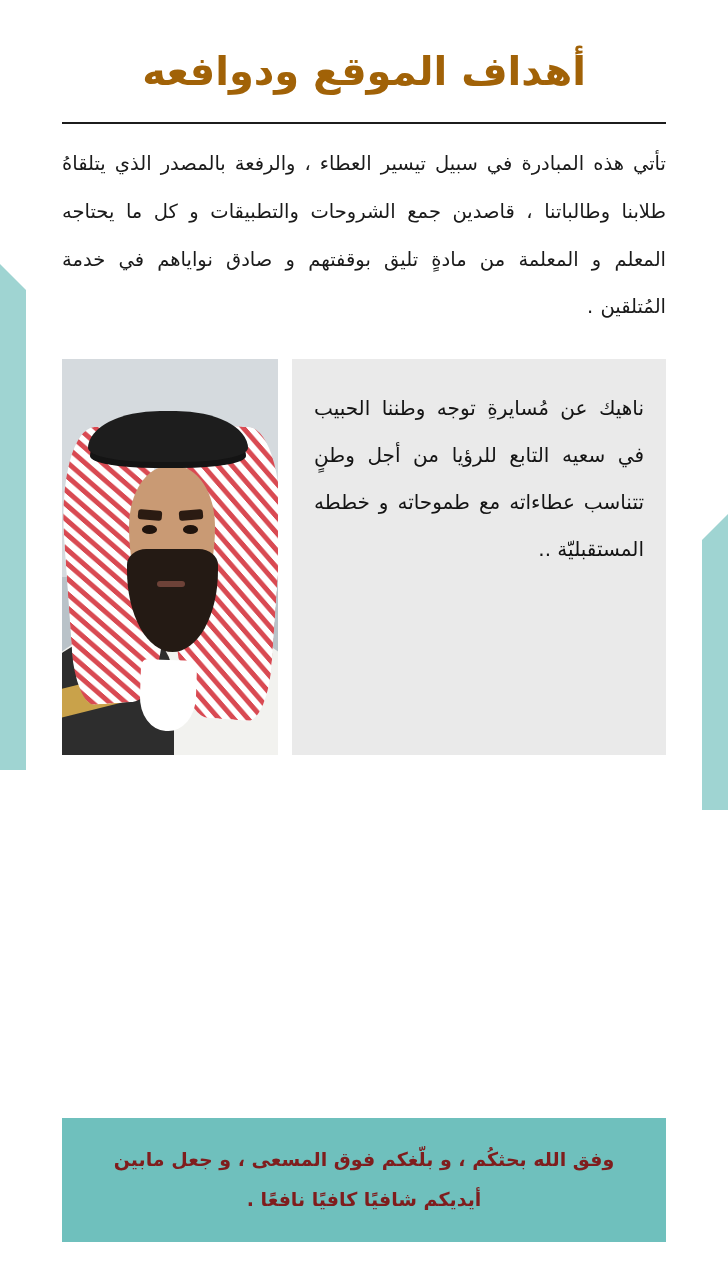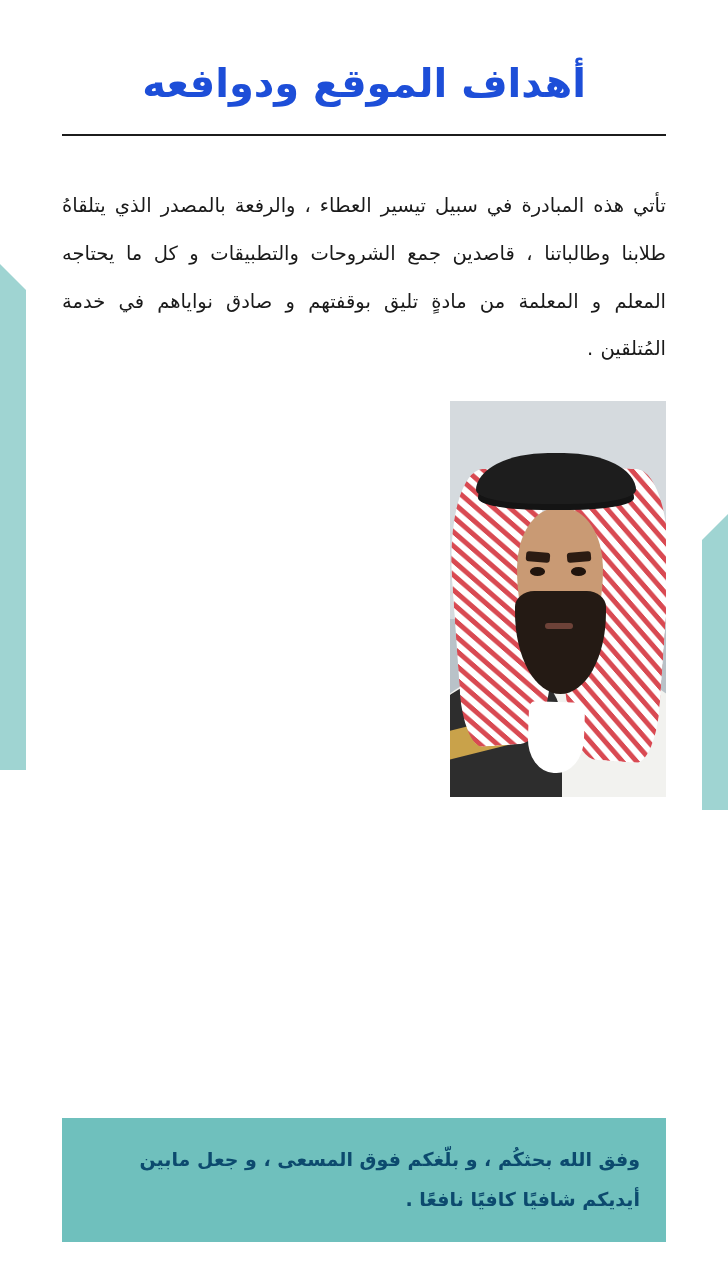--- a/index.html
+++ b/index.html
@@ -61,26 +61,26 @@
 
   .content {
     position: relative;
     padding: 0 62px;
     box-sizing: border-box;
     width: 728px;
   }
 
   .title {
     margin: 0;
-    padding-top: 58px;
+    padding-top: 46px;
     text-align: center;
     font-size: 40px;
     font-weight: 700;
     letter-spacing: 1px;
-    color: #1d4ed8;
+    color: #a16207;
     font-family: "DejaVu Sans", "Liberation Sans", sans-serif;
     line-height: 1.25;
   }
 
   .title-rule {
     margin: 26px auto 0 auto;
     width: 604px;
     height: 2px;
     background: #1c1c1c;
   }
@@ -89,21 +89,21 @@
     margin: 0;
     color: #1a1a1a;
     font-size: 19.5px;
     line-height: 2.45;
     text-align: justify;
     text-align-last: right;
     word-spacing: 1px;
   }
 
   .para-intro {
-    padding-top: 46px;
+    padding-top: 16px;
   }
 
   .mid-block {
     display: flex;
     flex-direction: row;
     gap: 14px;
     margin-top: 28px;
     align-items: stretch;
   }
 
@@ -200,24 +200,24 @@
   .para-closing {
     margin-top: 26px;
   }
 
   .footer-band {
     position: absolute;
     left: 62px;
     right: 62px;
     bottom: 38px;
     background: #6fc0bd;
-    color: #0c4a6e;
+    color: #7f1d1d;
     padding: 22px 26px;
     box-sizing: border-box;
-    text-align: right;
+    text-align: center;
     font-size: 19px;
     font-weight: 700;
     line-height: 2.1;
   }
 </style>
 </head>
 <body>
 
 <div class="page">
 
@@ -226,20 +226,21 @@
 
   <div class="content">
 
     <h1 class="title">أهداف الموقع ودوافعه</h1>
     <div class="title-rule"></div>
 
     <p class="para para-intro">تأتي هذه المبادرة في  سبيل تيسير العطاء ، والرفعة بالمصدر الذي يتلقاهُ طلابنا وطالباتنا ، قاصدين جمع الشروحات والتطبيقات و كل ما يحتاجه المعلم و المعلمة من مادةٍ تليق بوقفتهم و صادق نواياهم في خدمة المُتلقين .</p>
 
     <div class="mid-block">
 
+      <div class="quote-box">ناهيك عن مُسايرةِ توجه وطننا الحبيب في سعيه التابع للرؤيا من أجل وطنٍ تتناسب عطاءاته مع طموحاته و خططه المستقبليّة ..</div>
 
       <div class="portrait">
         <div class="p-bg-top"></div>
         <div class="p-bg-bot"></div>
         <div class="p-shoulder"></div>
         <div class="p-bisht"></div>
         <div class="p-gold"></div>
         <div class="p-shemagh-l"></div>
         <div class="p-shemagh-r"></div>
         <div class="p-face"></div>

